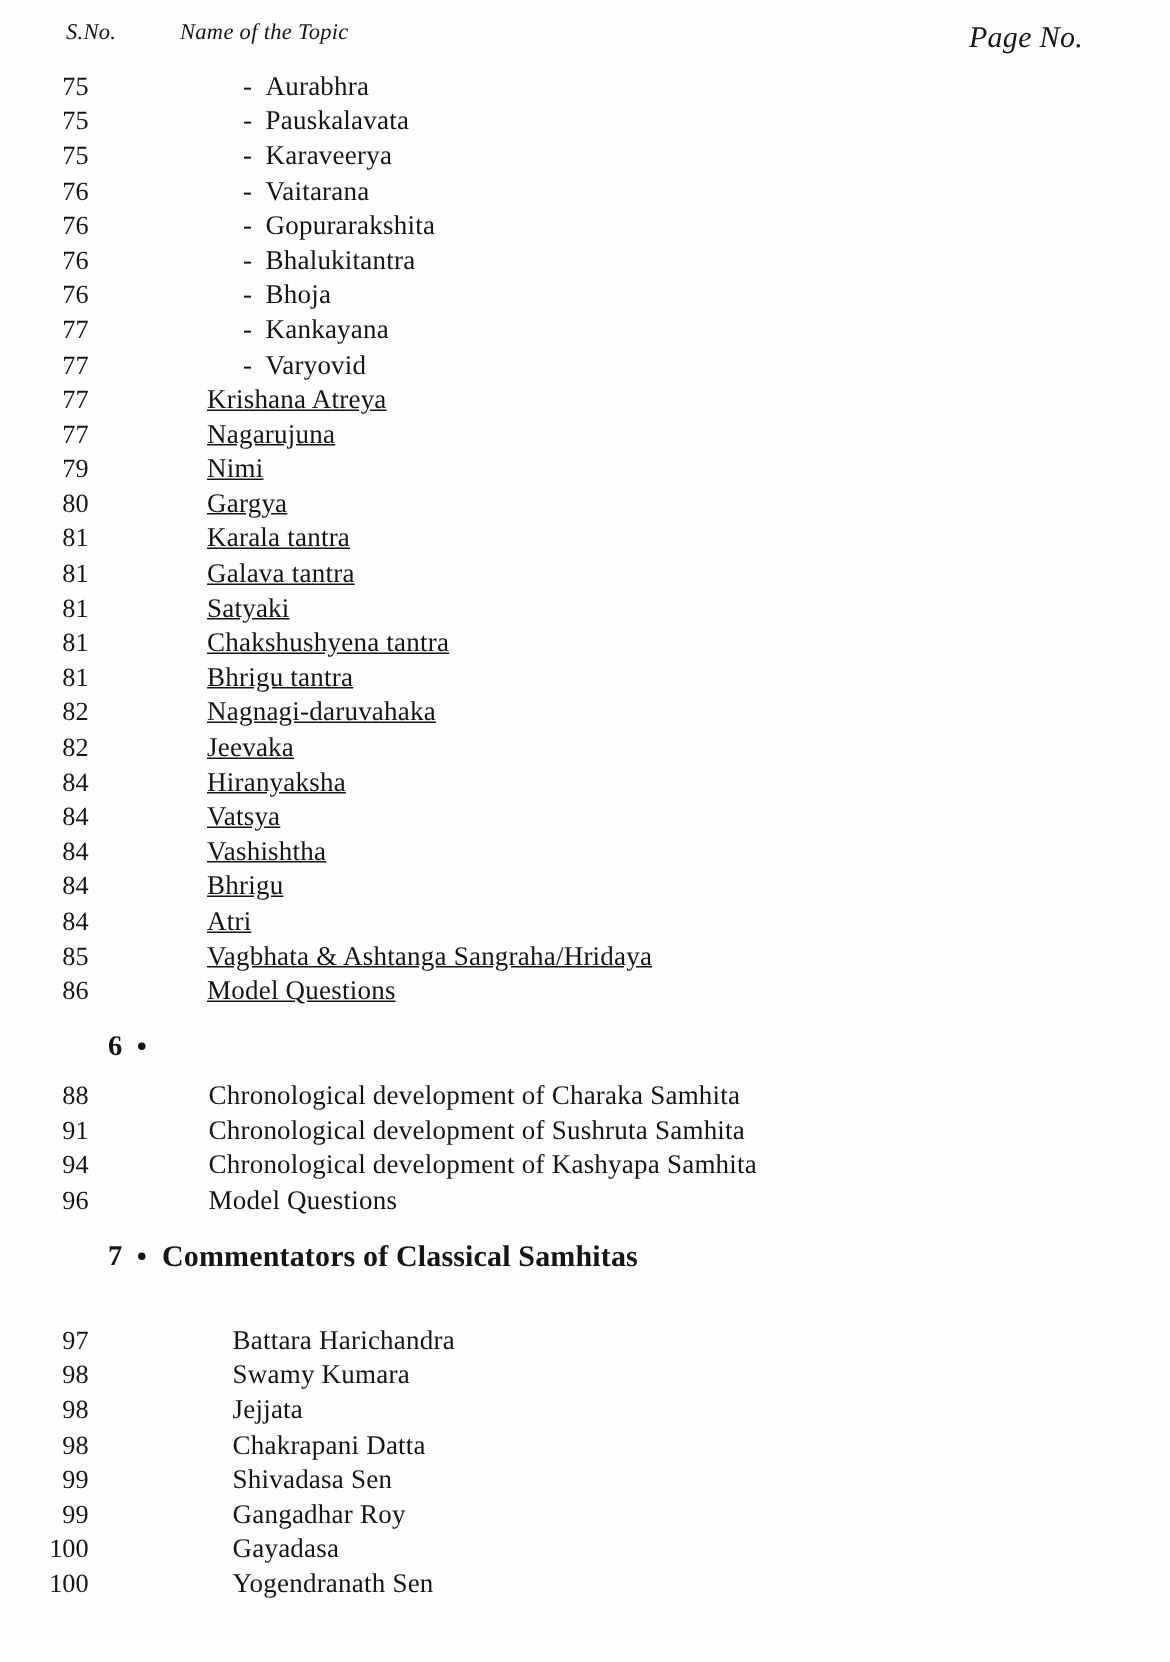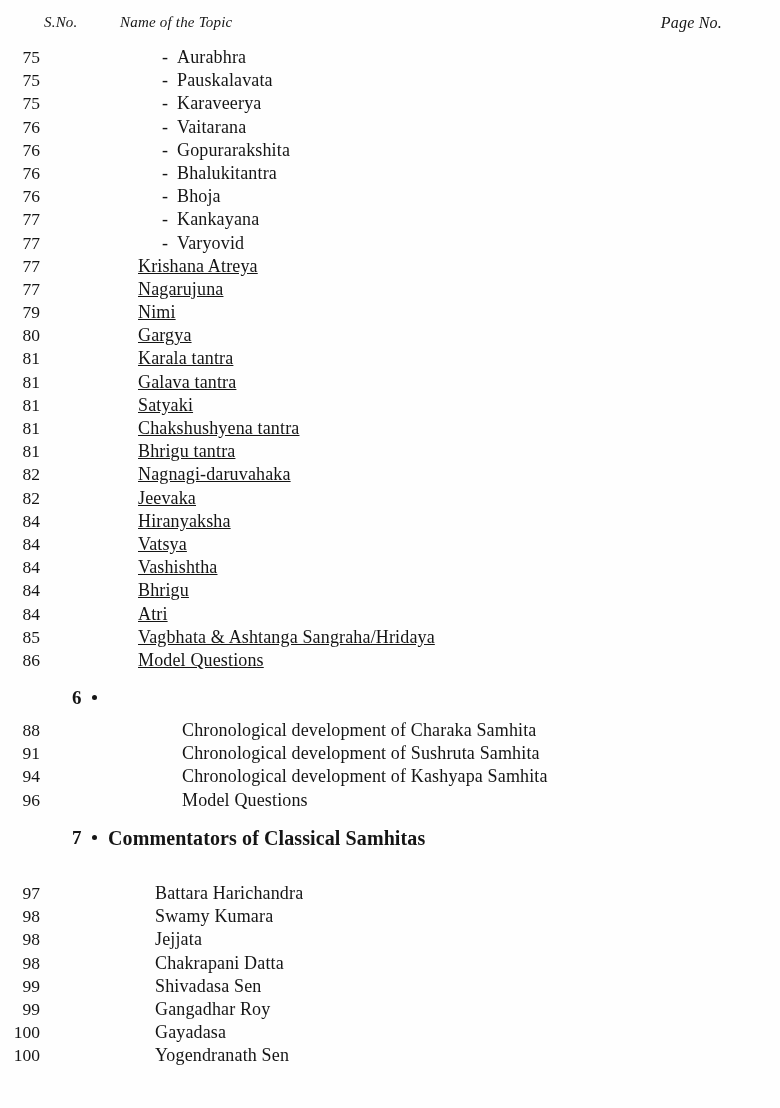--- a/index.html
+++ b/index.html
@@ -49,21 +49,21 @@
     font-style: italic;
     font-size: 15px;
     letter-spacing: .2px;
     white-space: nowrap;
   }
   .toc-header .h-page {
     position: absolute;
     right: 58px;
     top: 0;
     font-style: italic;
-    font-size: 16px;
+    font-size: 20px;
     letter-spacing: .2px;
     white-space: nowrap;
   }
 
   
   .toc-body {
     position: absolute;
     top: 46px;
     left: 0;
     right: 0;
@@ -82,27 +82,28 @@
     font-size: 18px;
     letter-spacing: .15px;
   }
   .row .page {
     position: absolute;
     right: 88px;
     top: 0;
     width: 40px;
     text-align: right;
     font-size: 17.5px;
+    padding-left: 19px;
   }
 
   
   .lvl-dash  .label { left: 162px; }
   .lvl-dash  .label .dash { display: inline-block; width: 15px; }
   .lvl-name  .label { left: 138px; text-decoration: underline; }
-  .lvl-sub   .label { left: 139px; margin-left: 43px; }
+  .lvl-sub   .label { left: 139px; }
   .lvl-sublist .label { left: 155px; }
 
   
   .section {
     position: relative;
     height: 34px;
     line-height: 34px;
     white-space: nowrap;
   }
   .section .num {

